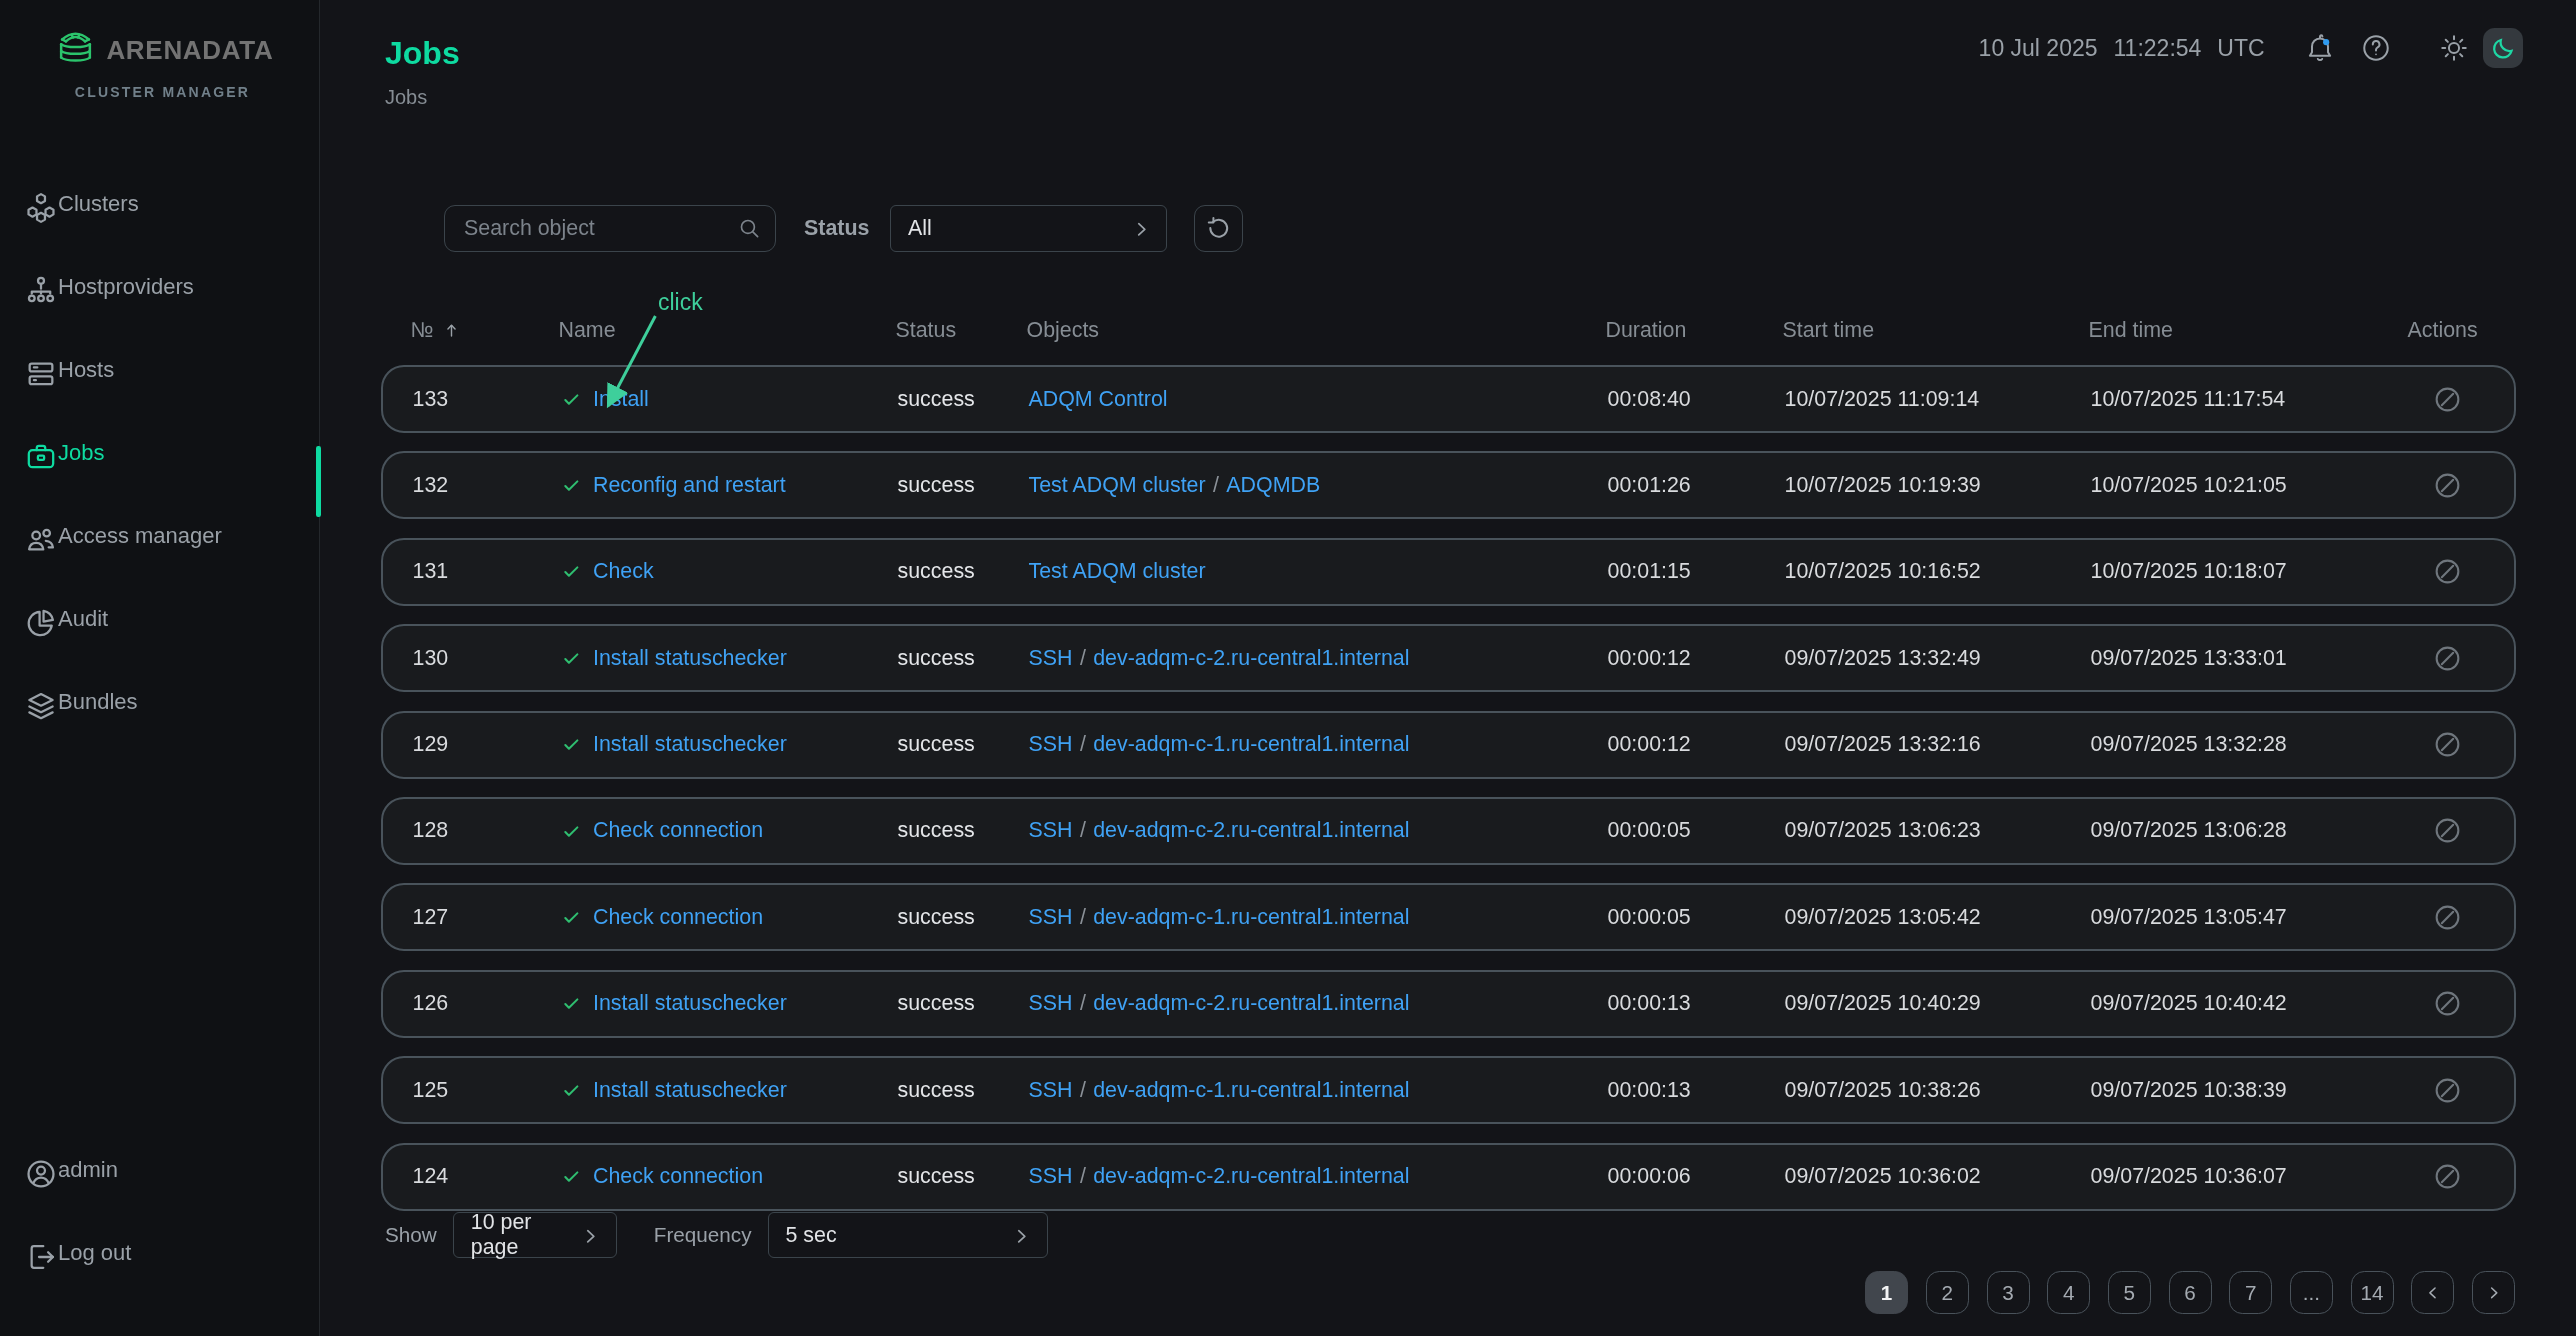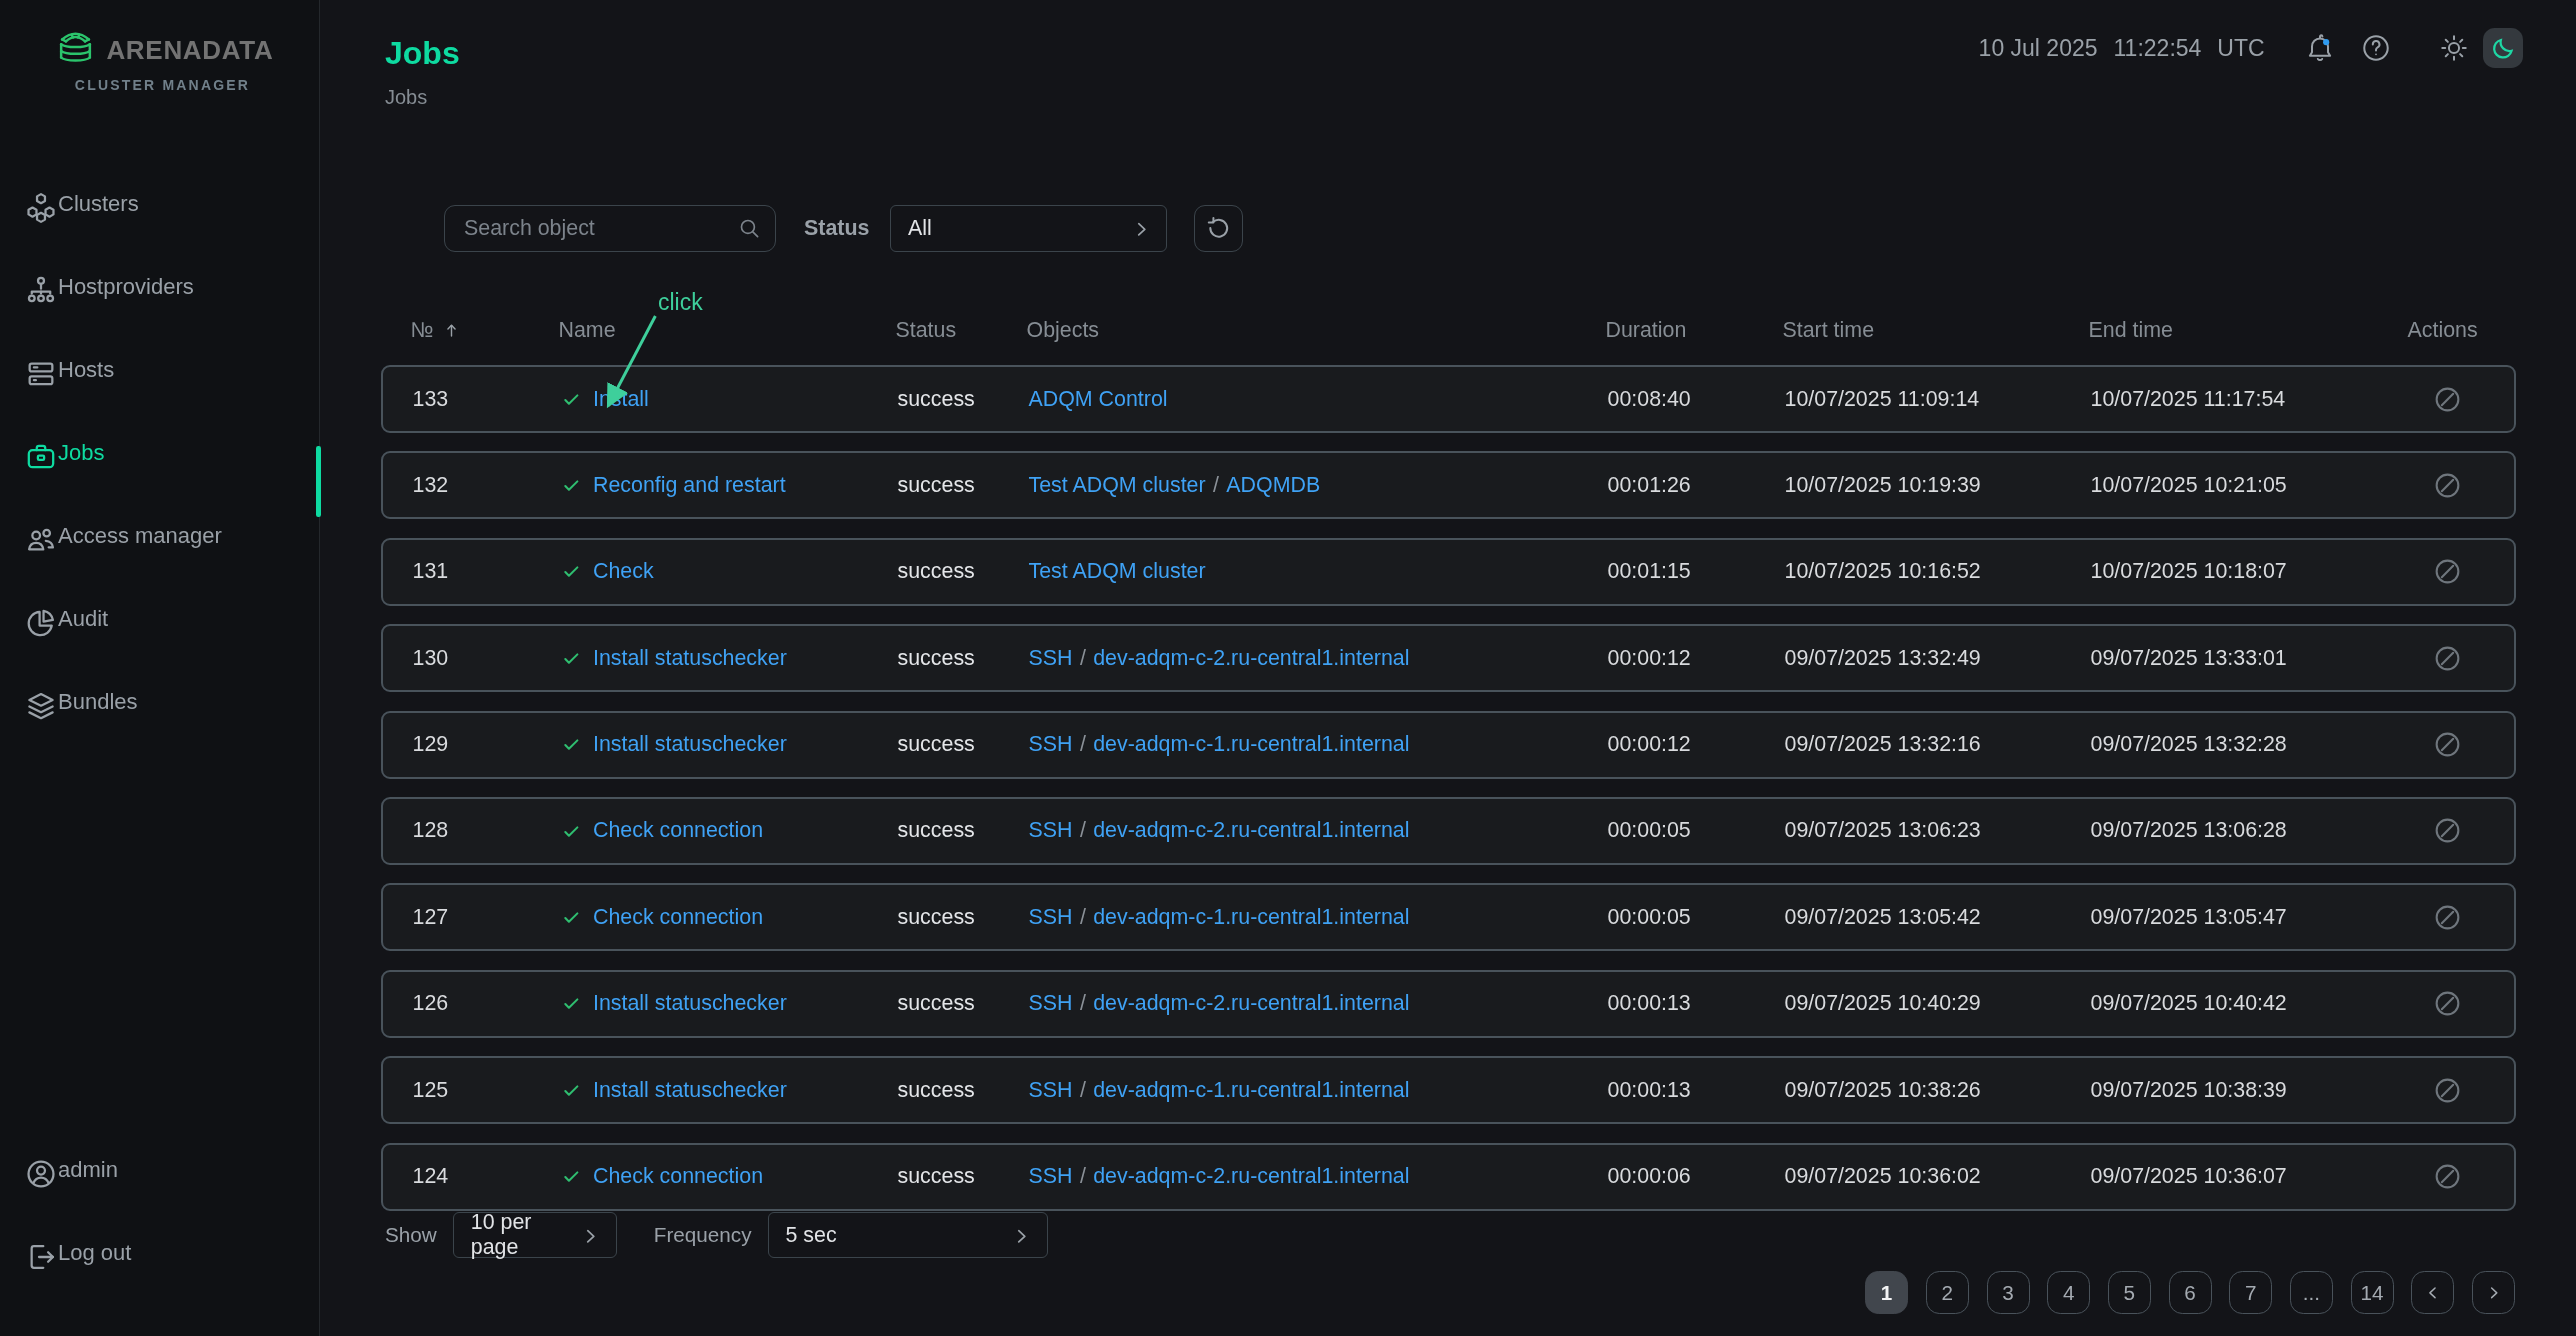--- a/index.html
+++ b/index.html
@@ -4,21 +4,21 @@
 <style>
   * { margin:0; padding:0; box-sizing:border-box; }
   html,body { width:2576px; height:1336px; background:#131418; font-family:"Liberation Sans","DejaVu Sans",sans-serif; overflow:hidden; }
   body { position:relative; color:#dcdee1; }
 
   
   .sidebar { position:absolute; left:0; top:0; width:320px; height:1336px; background:#0f1114; border-right:1.5px solid #24282c; }
   .logo { position:absolute; left:52px; top:26.6px; width:221px; }
   .logo-row { display:flex; align-items:center; gap:7.4px; }
   .logo-name { color:#737373; font-size:26px; font-weight:bold; letter-spacing:0.7px; }
-  .logo-sub { color:#71808a; font-size:14px; font-weight:bold; letter-spacing:2.2px; margin-top:3px; text-align:center; }
+  .logo-sub { color:#71808a; font-size:14px; font-weight:bold; letter-spacing:2.2px; margin-top:10px; text-align:center; }
   .nav { position:absolute; left:0; top:191px; width:100%; }
   .nav-bottom { position:absolute; left:0; bottom:13.3px; width:100%; }
   .nav-item { position:relative; height:83px; display:flex; padding-left:24px; color:#9aa1a8; font-size:22px; cursor:pointer; }
   .nav-item svg { width:34px; height:34px; flex:0 0 34px; }
   .nav-item.active { color:#0edba1; }
   .nav-item.active::after { content:""; position:absolute; right:-1.5px; top:5.9px; width:4.4px; height:71px; background:#0edba1; border-radius:2.2px; }
 
   
   .main { position:absolute; left:322px; top:0; width:2254px; height:1336px; }
   .page-title { position:absolute; left:63px; top:35px; font-size:32px; font-weight:bold; color:#0edba1; }
@@ -45,21 +45,21 @@
   .status-select { width:277px; }
   .refresh-btn { width:49px; height:47px; margin-left:26.6px; border:1.5px solid #3b444b; border-radius:11px; display:flex; align-items:center; justify-content:center; cursor:pointer; }
   .refresh-btn svg { width:26.6px; height:26.6px; }
 
   
   .tgrid { display:grid; grid-template-columns:148px 337px 131px 579px 177px 306px 319px 1fr; align-items:center; }
   .thead { position:absolute; left:59px; top:313px; width:2135px; height:34px; padding:0 29.5px; font-size:21.4px; color:#868d94; }
   .thead .col { display:flex; align-items:center; gap:8.9px; }
   .sort-arrow { width:19px; height:19px; cursor:pointer; }
   .rows { position:absolute; left:59px; top:365px; width:2135px; }
-  .row-card { width:100%; height:68px; margin-bottom:18.4px; background:#191b1e; border:2.2px solid #49535b; border-radius:9px; padding:0 29.5px; font-size:21.4px; color:#d9dbde; cursor:default; }
+  .row-card { width:100%; height:68px; margin-bottom:18.4px; background:#191b1e; border:2.2px solid #49535b; border-radius:23px; padding:0 29.5px; font-size:21.4px; color:#d9dbde; cursor:default; }
   .cell-name { display:flex; align-items:center; gap:11.8px; }
   .cell-name svg { width:20.7px; height:20.7px; flex:0 0 20.7px; }
   a.joblink { color:#3fa2f5; text-decoration:none; cursor:pointer; }
   .obj-sep { color:#8b9198; padding:0 7.4px; }
   .cell-status { color:#e4e6e9; }
   .cell-actions { display:flex; justify-content:center; }
   .cell-actions svg { width:31px; height:31px; cursor:pointer; }
 
   
   .annotation { position:absolute; left:273px; top:289px; width:148px; height:133px; pointer-events:none; }

